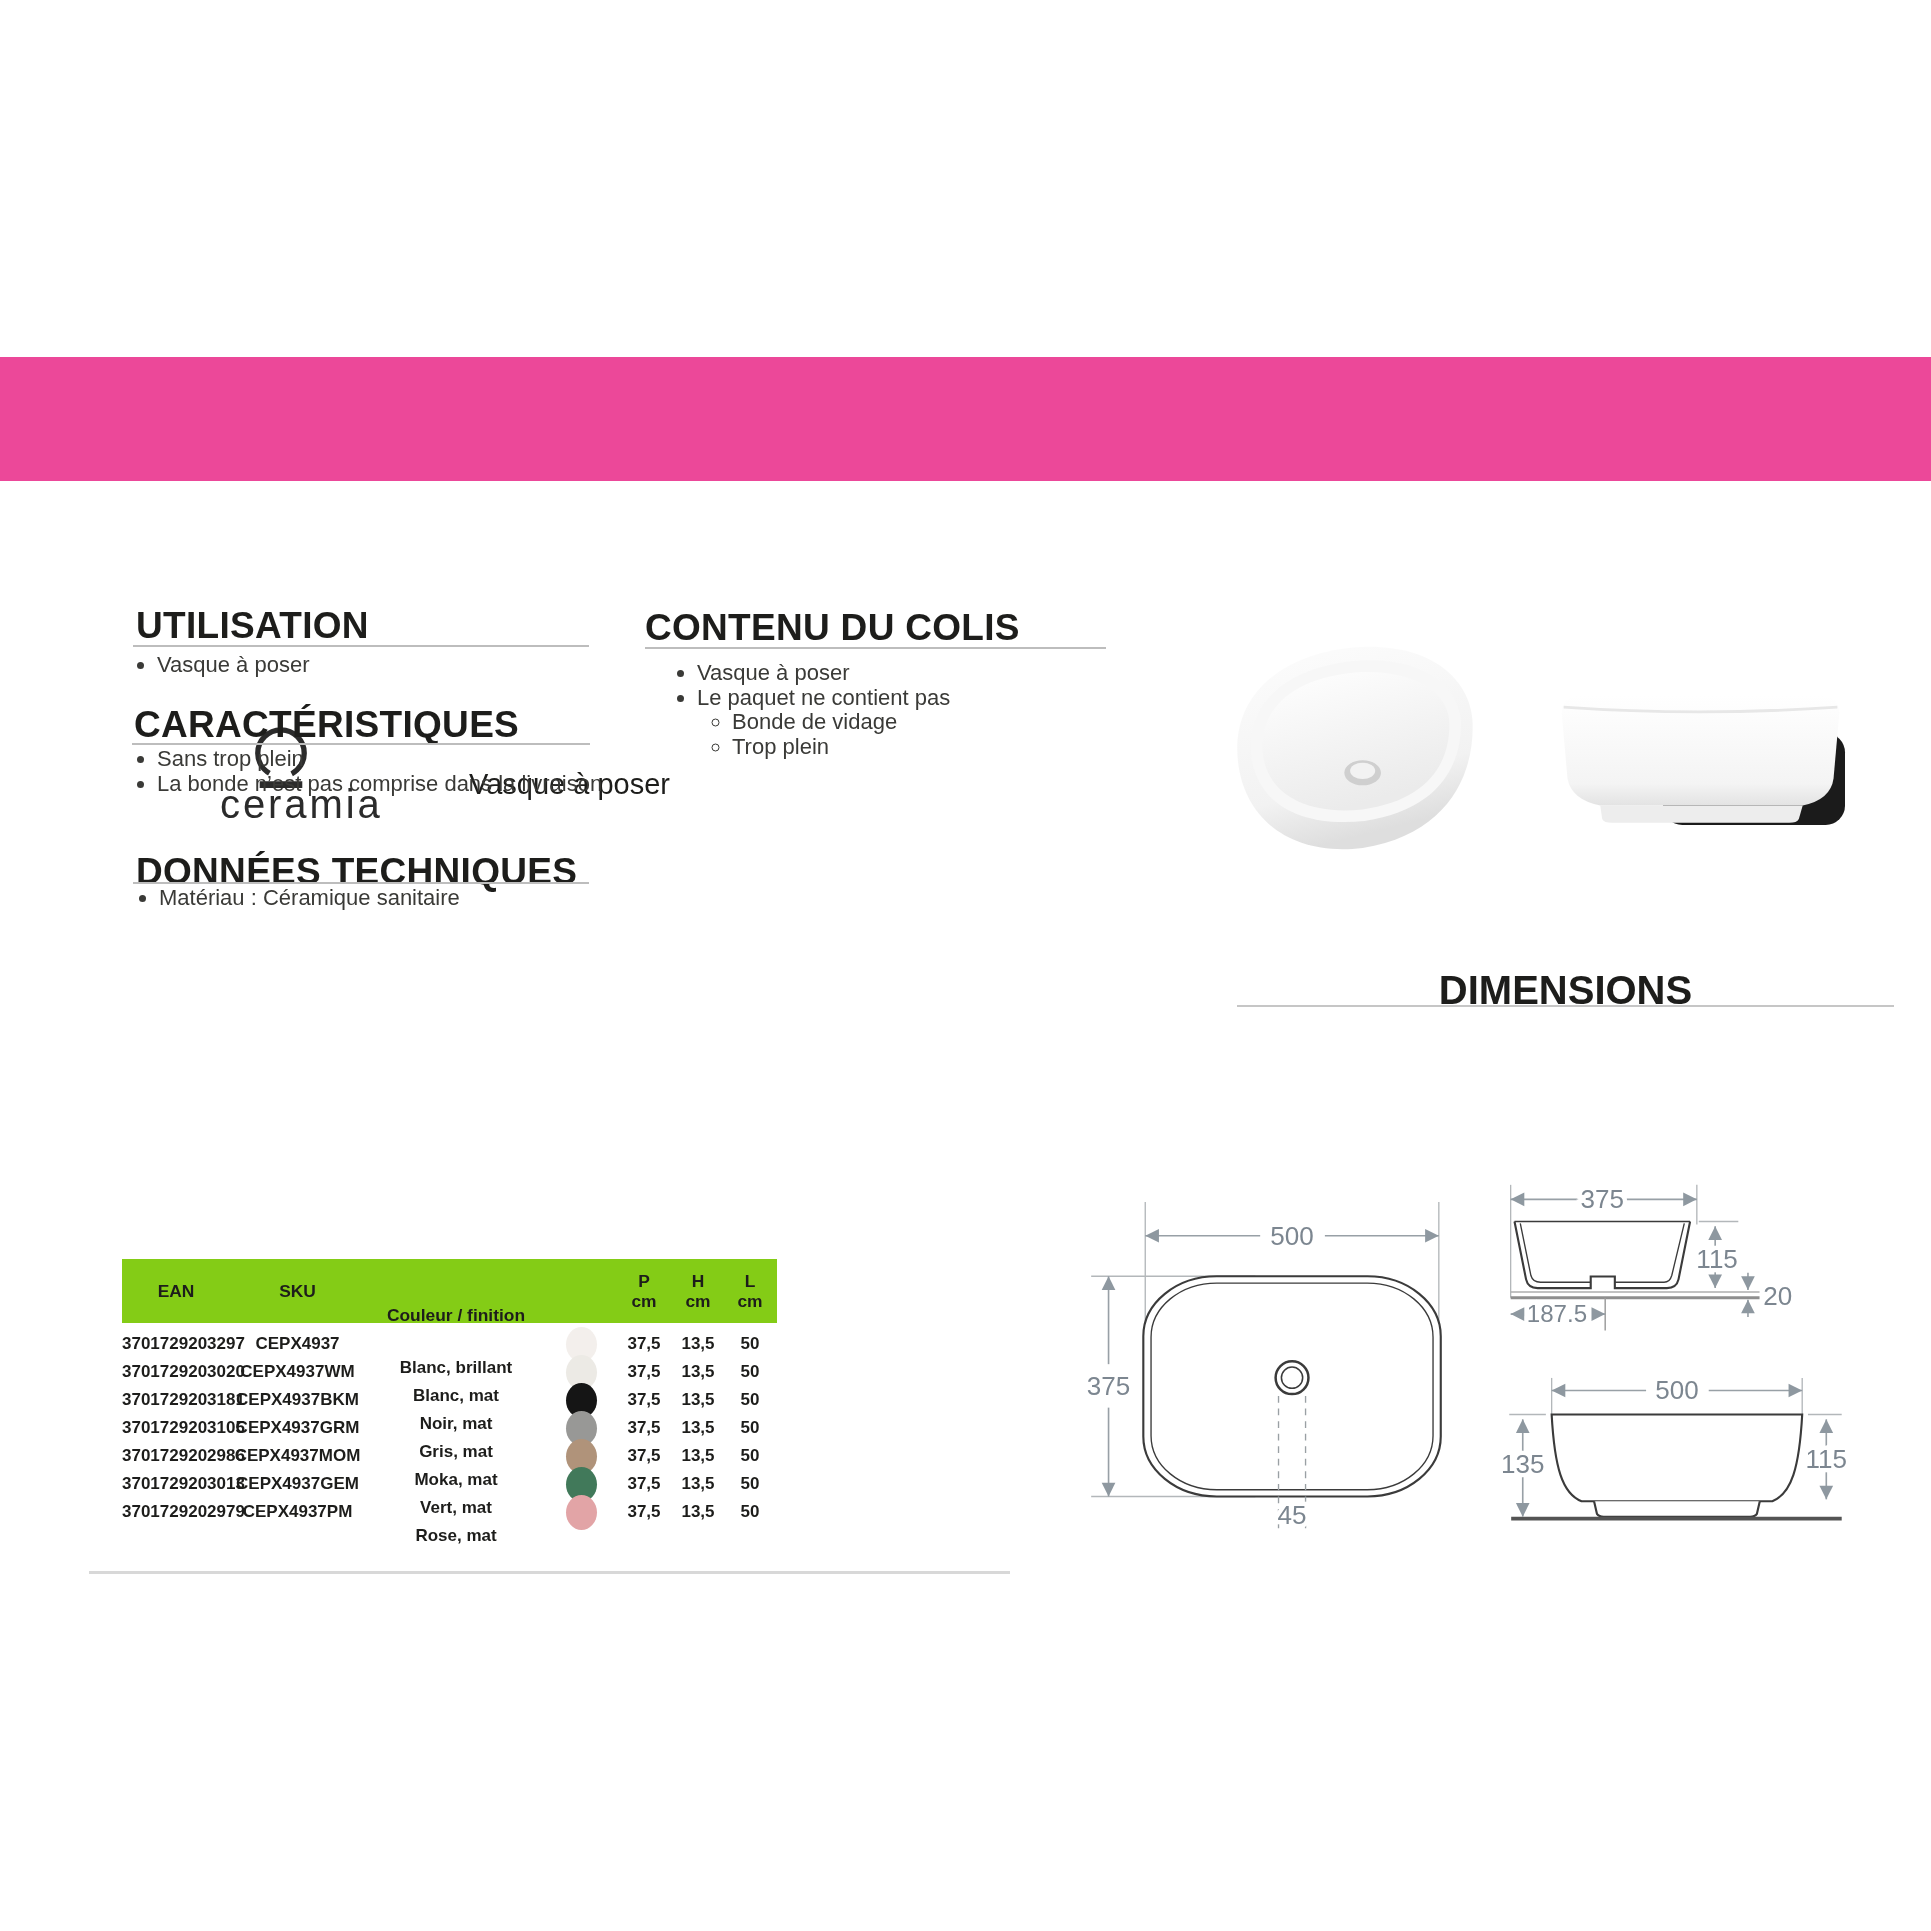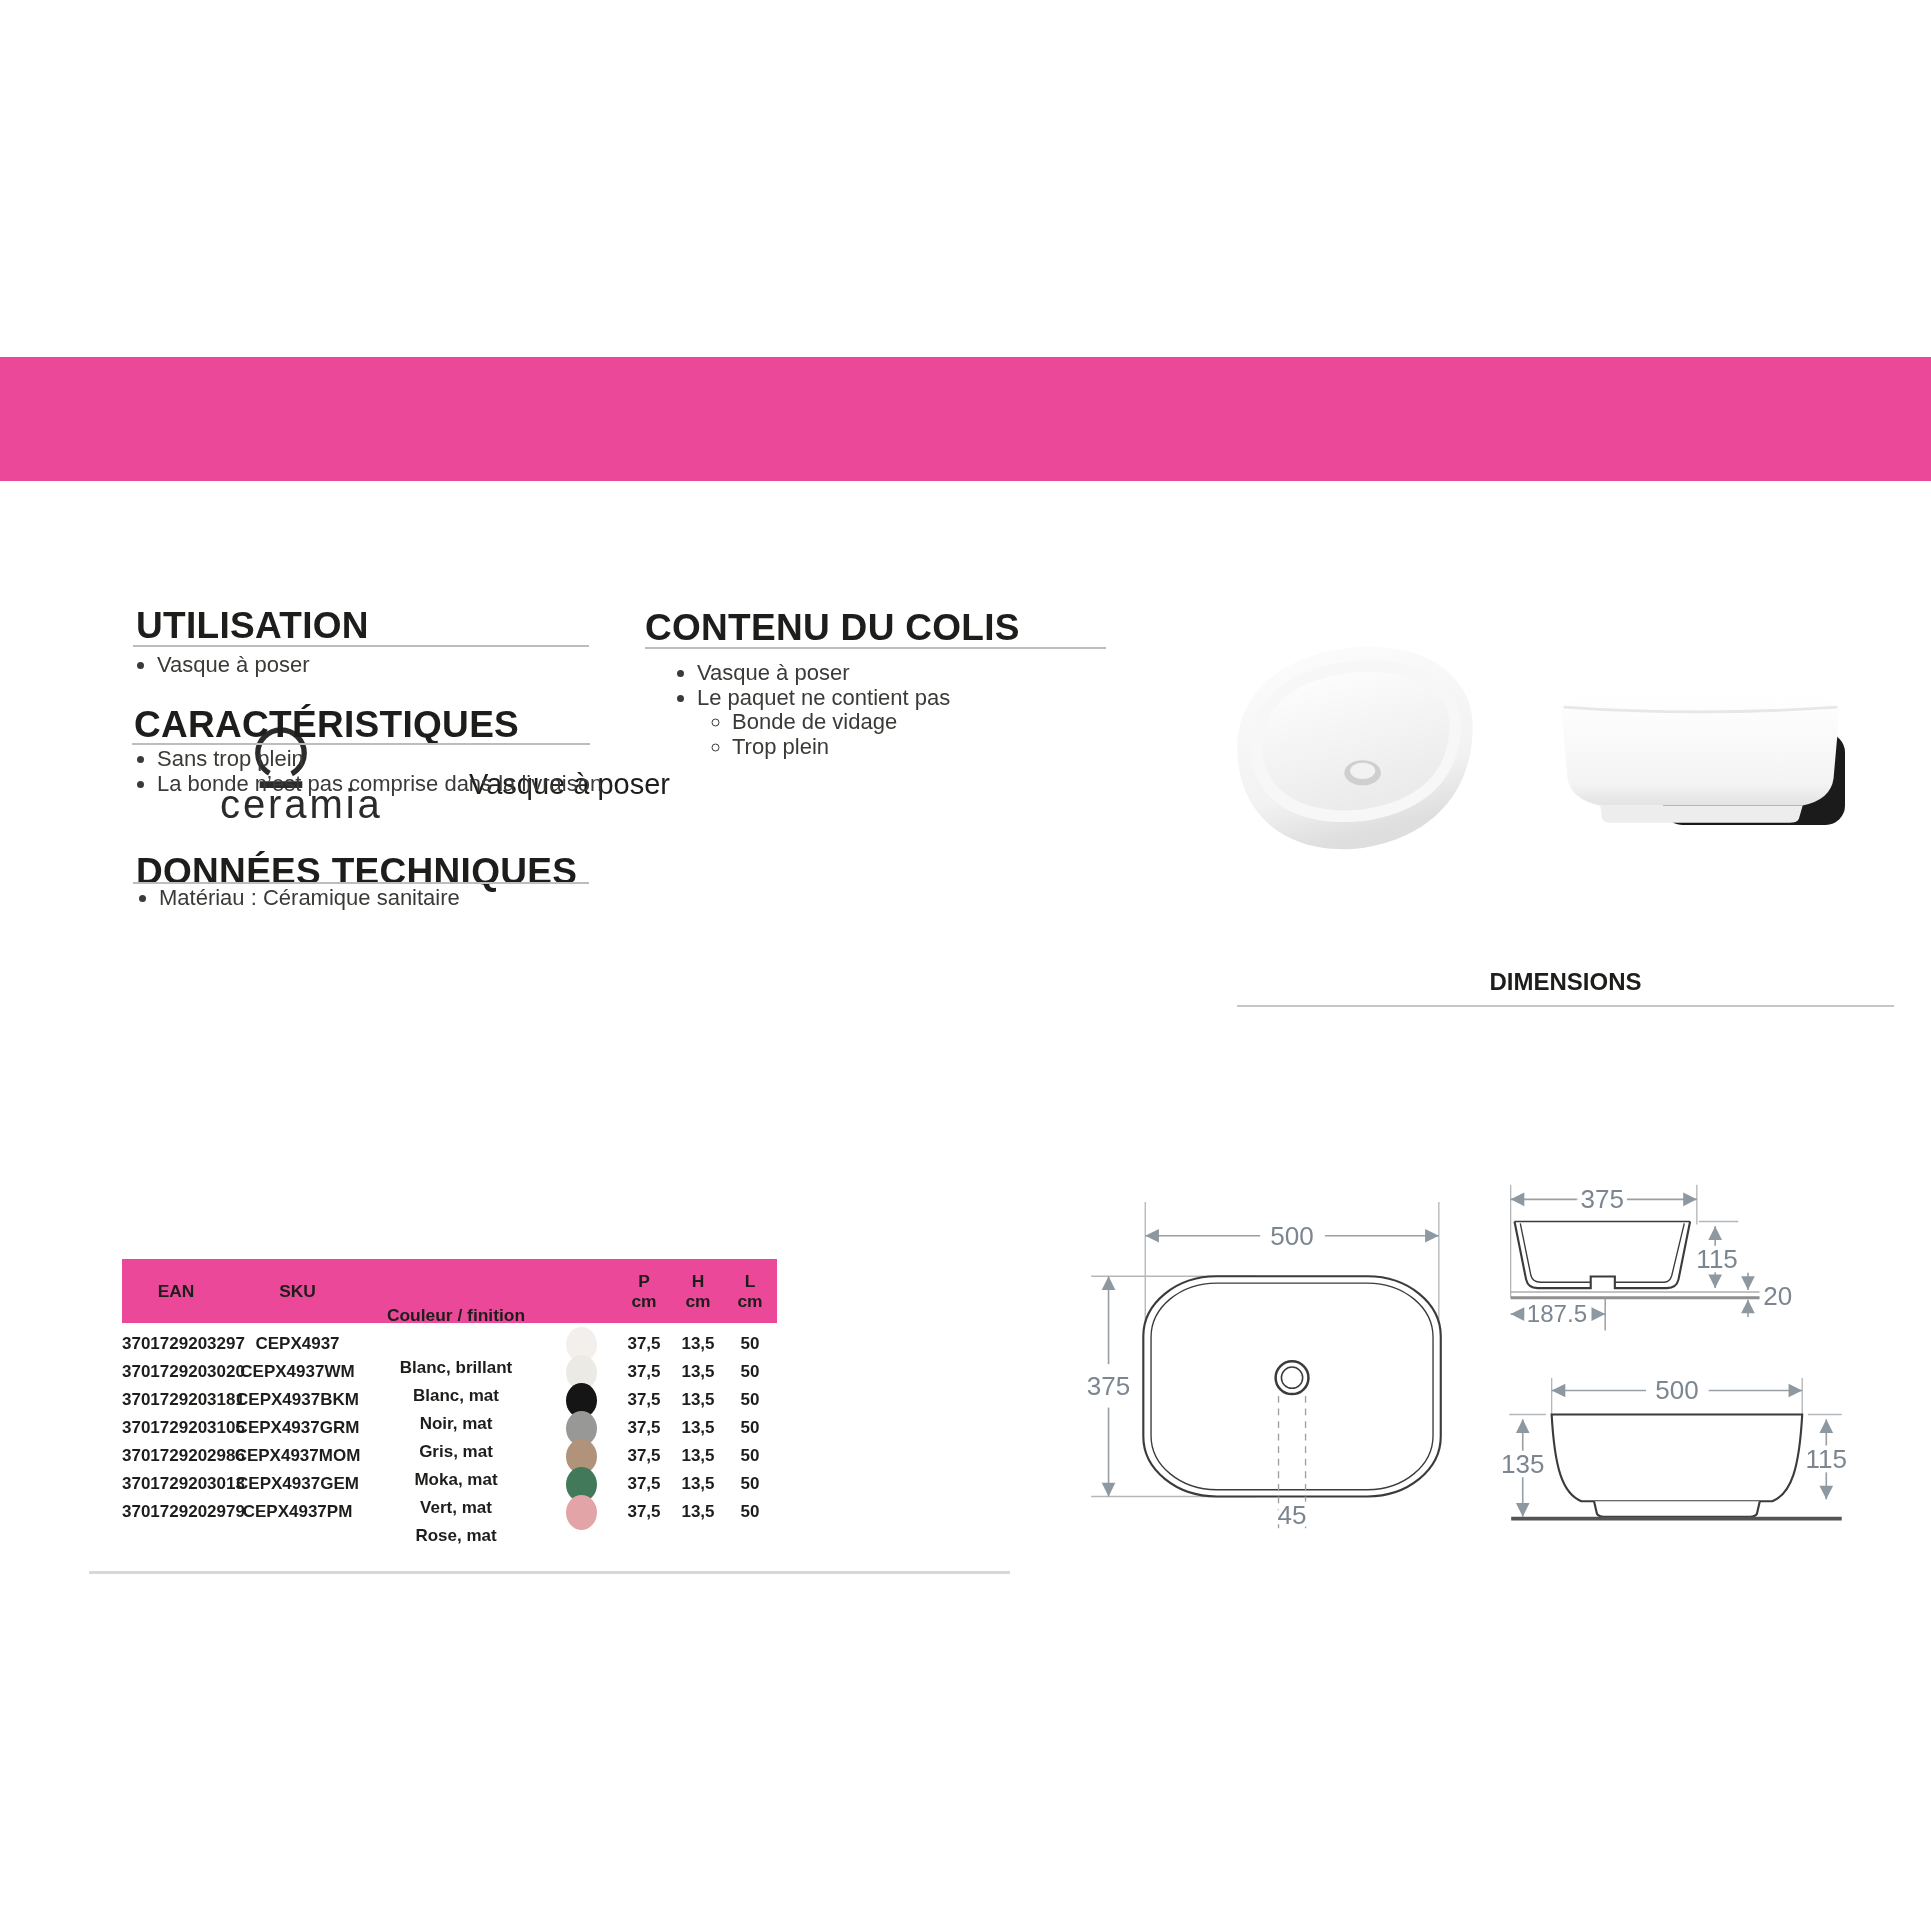--- a/index.html
+++ b/index.html
@@ -22,21 +22,21 @@
 
   
   .sec-title { position: absolute; font-size: 37px; font-weight: 800; letter-spacing: 0.3px; color: #1d1d1b; white-space: nowrap; }
   .rule { position: absolute; height: 1.9px; background: #bdbdbd; }
   ul.bullets { position: absolute; margin: 0; padding-left: 39px; list-style: disc; font-size: 22px; color: #3a3a37; }
   ul.bullets li { line-height: 24.6px; }
   ul.bullets ul { margin: 0; padding-left: 35px; list-style: circle; }
 
   
   .dim-title { position: absolute; left: 1237px; top: 968px; width: 657px; text-align: center;
-               font-size: 24px; font-weight: 800; color: #1d1d1b; }
+               font-size: 40px; font-weight: 800; color: #1d1d1b; }
   svg text { font-family: "Liberation Sans", sans-serif; }
   .dimlbl { paint-order: stroke; stroke: #ffffff; stroke-width: 9px; fill: #7c8690; font-size: 27px; text-anchor: middle; }
   .dimlbl-s { paint-order: stroke; stroke: #ffffff; stroke-width: 8px; fill: #7c8690; font-size: 25px; text-anchor: middle; }
   .dline { stroke: #98a0a6; stroke-width: 1.7; fill: none; }
   .eline { stroke: #b3b7ba; stroke-width: 1.4; fill: none; }
   .outline { stroke: #3b3b3b; stroke-width: 2.2; fill: #ffffff; }
   .outline-thin { stroke: #3b3b3b; stroke-width: 1.4; fill: none; }
   .dashline { stroke: #9aa0a4; stroke-width: 1.4; fill: none; stroke-dasharray: 7 6; }
 
   
@@ -216,21 +216,21 @@
 
     <line class="eline" x1="8" y1="40" x2="46" y2="40"></line>
     <line class="dline" x1="22" y1="45" x2="22" y2="146" marker-start="url(#fv-a)" marker-end="url(#fv-a)"></line>
     <text class="dimlbl" x="22" y="101">135</text>
 
     <line class="eline" x1="318" y1="40" x2="353" y2="40"></line>
     <line class="dline" x1="337" y1="45" x2="337" y2="128" marker-start="url(#fv-a)" marker-end="url(#fv-a)"></line>
     <text class="dimlbl" x="337" y="95">115</text>
   </svg>
 
-  <div class="thead" style="background-color: #ec4899;">
+  <div class="thead" style="background-color: #84cc16;">
     <div class="hcell c1">EAN</div>
     <div class="hcell c2">SKU</div>
     <div class="hcell c3">Couleur / finition</div>
     <div class="hcell c4"></div>
     <div class="hcell c5">
       <div>P</div>
         <div>cm</div>
     </div>
     <div class="hcell c6">
       <div>H</div>

